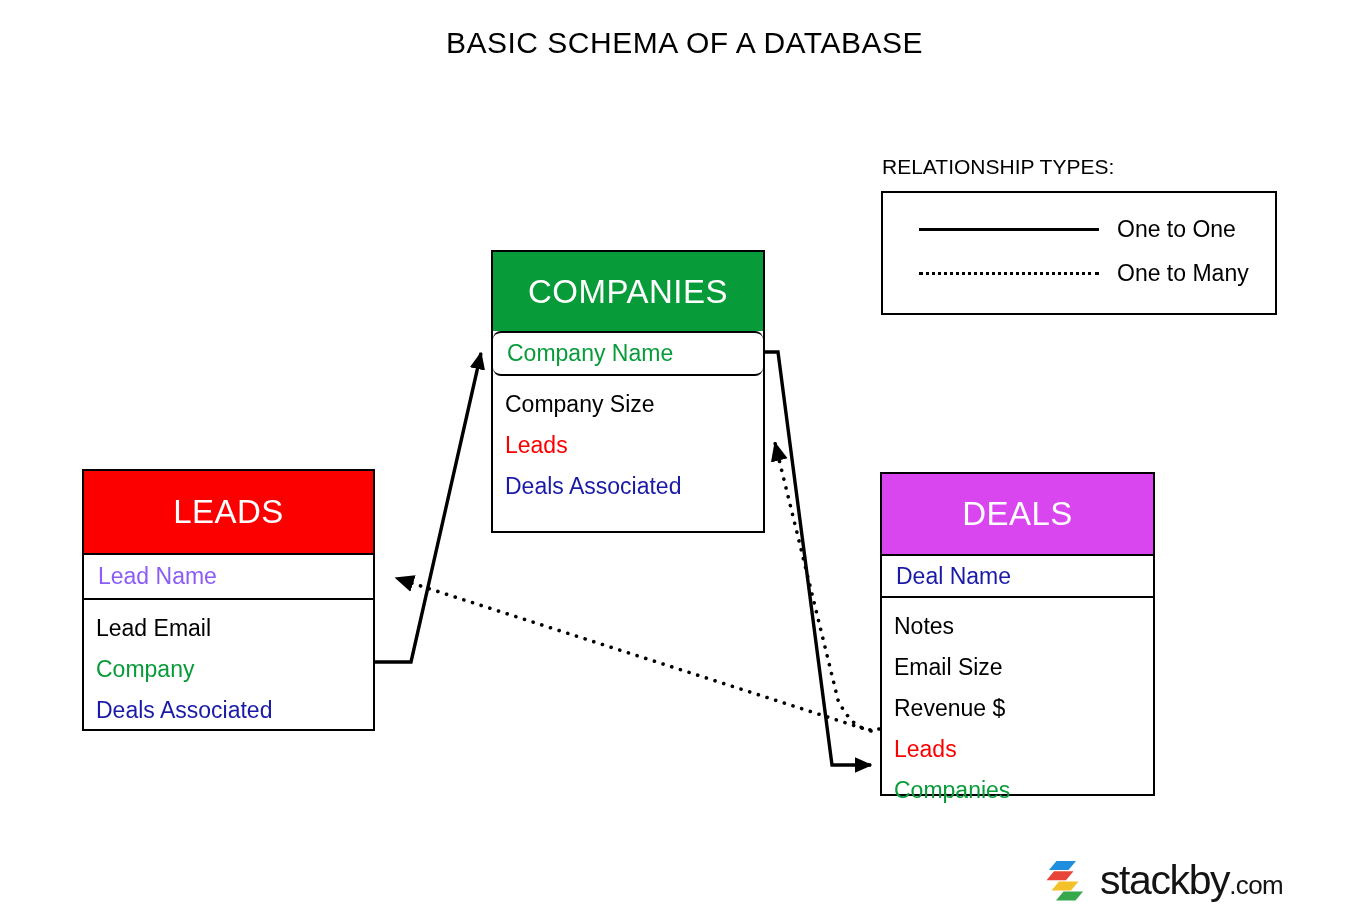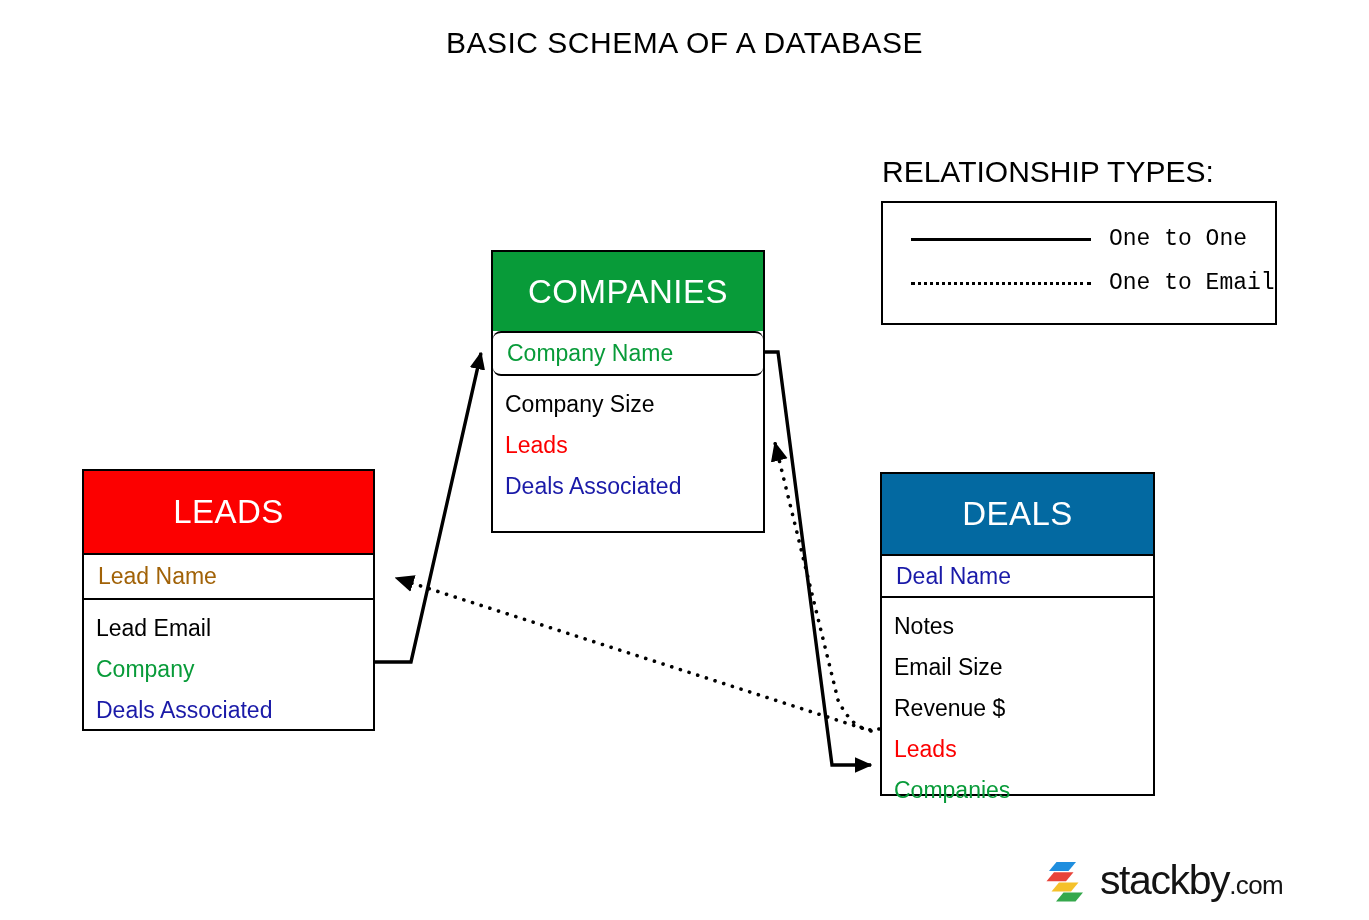--- a/index.html
+++ b/index.html
@@ -31,41 +31,40 @@
   }
 
   
   #legend {
     position: absolute;
     left: 881px;
     top: 155px;
     width: 400px;
   }
   #legend-title {
-    font-size: 30px;
+    font-size: 21px;
     color: #000;
     margin: 0 0 12px 1px;
     white-space: nowrap;
   }
   #legend-box {
     position: relative;
     width: 396px;
     height: 124px;
     border: 2.5px solid #000;
     box-sizing: border-box;
     background: #fff;
   }
   .legend-row {
     position: absolute;
-    left: 0;
+    left: 8px;
     width: 100%;
     height: 44px;
     display: flex;
     align-items: center;
-    font-family: Liberation Mono, monospace;
   }
   .legend-row.r0 { top: 14px; }
   .legend-row.r1 { top: 58px; }
   .legend-sample {
     width: 180px;
     margin-left: 28px;
     height: 0;
     flex: none;
   }
   .legend-sample.solid {
@@ -118,40 +117,40 @@
   
   #entity-leads      { left: 82px;  top: 469px; width: 293px; height: 262px; }
   #entity-leads .entity-header { height: 82px; background: #fc0000; }
   #entity-leads .entity-key-row { height: 47px; }
 
   #entity-companies  { left: 491px; top: 250px; width: 274px; height: 283px; }
   #entity-companies .entity-header { height: 79px; background: #089b39; }
   #entity-companies .entity-key-row { height: 45px; border-radius: 8px; }
 
   #entity-deals      { left: 880px; top: 472px; width: 275px; height: 324px; }
-  #entity-deals .entity-header { height: 80px; background: #0369a1; }
+  #entity-deals .entity-header { height: 80px; background: #d946ef; }
   #entity-deals .entity-key-row { height: 44px; }
 
   
   #connectors {
     position: absolute;
     left: 0;
     top: 0;
     width: 1369px;
     height: 920px;
     z-index: 2;
   }
 
   
   #stackby-logo {
     position: absolute;
     left: 1043px;
     top: 857px;
     display: flex;
-    align-items: flex-end;
+    align-items: flex-start;
   }
   #logo-mark { width: 46px; height: 46px; flex: none; }
   #logo-wordmark {
     margin-left: 11px;
     display: flex;
     align-items: baseline;
     color: #141414;
   }
   #logo-name { font-size: 41px; letter-spacing: -1.4px; font-weight: 400; }
   #logo-tld  { font-size: 26px; letter-spacing: -0.6px; font-weight: 400; }
@@ -165,21 +164,21 @@
   <div id="legend-title">RELATIONSHIP TYPES:</div>
   <div id="legend-box">
 
     <div class="legend-row r0">
       <div class="legend-sample solid"></div>
       <div class="legend-label">One to One</div>
     </div>
 
     <div class="legend-row r1">
       <div class="legend-sample dotted"></div>
-      <div class="legend-label">One to Email</div>
+      <div class="legend-label">One to Many</div>
     </div>
 
   </div>
 </div>
 
 <svg id="connectors" viewBox="0 0 1369 920" xmlns="http://www.w3.org/2000/svg">
   <defs>
     <marker id="arrow-solid" viewBox="0 0 10 10" refX="9.2" refY="5" markerWidth="5.2" markerHeight="5.2" orient="auto-start-reverse">
       <path d="M 0 0.6 L 10 5 L 0 9.4 z" fill="#000"></path>
     </marker>
@@ -193,21 +192,21 @@
   <path d="M 765 352 L 778 352 L 832 765 L 871 765" fill="none" stroke="#000" stroke-width="3.4" marker-end="url(#arrow-solid)"></path>
 
   <path d="M 879 729 Q 855 735 838 700 L 775 443" fill="none" stroke="#000" stroke-width="3.6" stroke-linecap="round" stroke-dasharray="0.1 9" marker-end="url(#arrow-dotted)"></path>
 
   <path d="M 871 731 L 396 578" fill="none" stroke="#000" stroke-width="3.6" stroke-linecap="round" stroke-dasharray="0.1 9" marker-end="url(#arrow-dotted)"></path>
 </svg>
 
 <div class="entity" id="entity-leads">
   <div class="entity-header">LEADS</div>
   <div class="entity-key-row">
-    <span style="color:#a16207">Lead Name</span>
+    <span style="color:#8b5cf6">Lead Name</span>
   </div>
   <div class="entity-fields">
     <div class="entity-field">
       <span style="color:#000000">Lead Email</span>
     </div>
     <div class="entity-field">
       <span style="color:#089b39">Company</span>
     </div>
     <div class="entity-field">
       <span style="color:#1a1aa8">Deals Associated</span>

